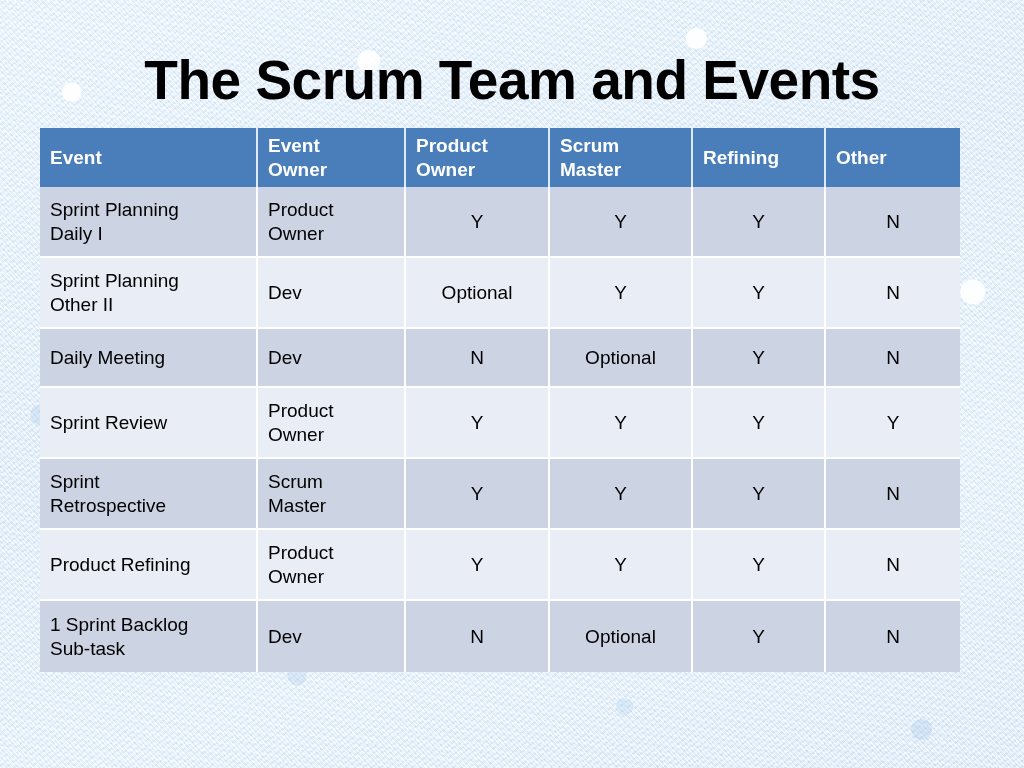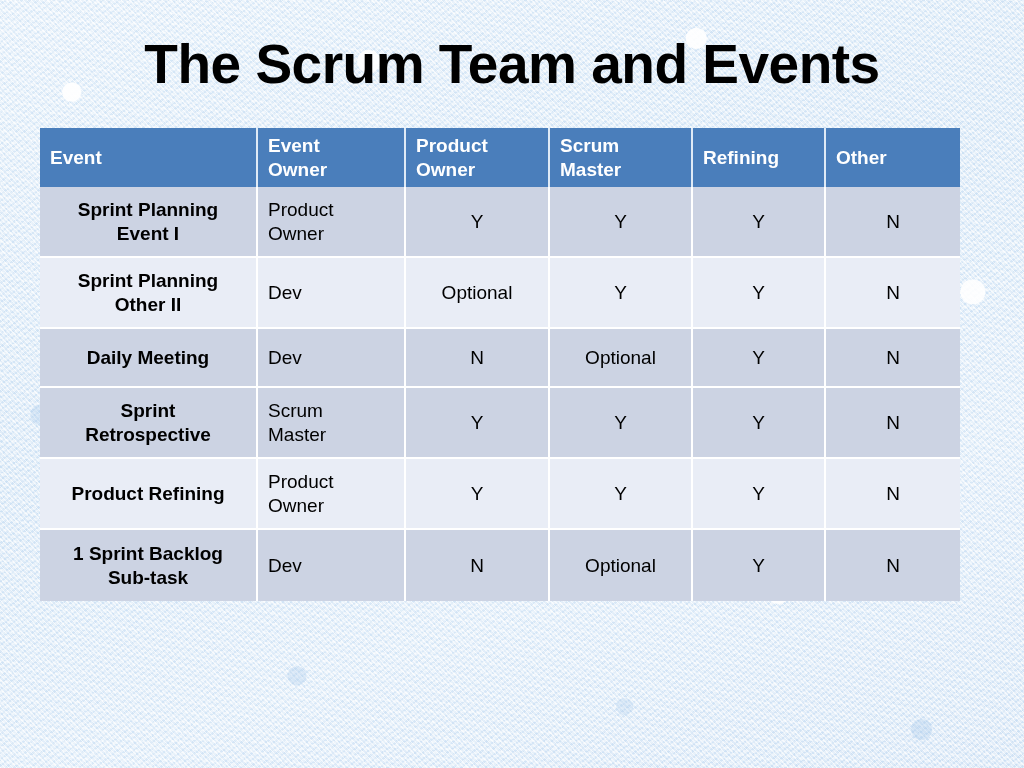--- a/index.html
+++ b/index.html
@@ -50,21 +50,21 @@
       repeating-linear-gradient(8deg,
         rgba(255,255,255,0.30) 0px, rgba(255,255,255,0.30) 2px,
         rgba(182,212,240,0.12) 2px, rgba(182,212,240,0.12) 5px),
       linear-gradient(160deg, #eef5fc 0%, #dfecf8 42%, #e9f2fb 70%, #dde9f7 100%);
   }
 
   
   #title {
     position: absolute;
     left: 40px;
-    top: 24px;
+    top: 40px;
     width: 944px;
     height: 80px;
     line-height: 80px;
     text-align: center;
     font-size: 55px;
     font-weight: bold;
     color: #000000;
     letter-spacing: -0.5px;
     white-space: nowrap;
     font-family: "Liberation Sans", sans-serif;
@@ -110,22 +110,22 @@
     padding: 6px 10px;
     box-sizing: border-box;
     border-right: 2px solid #ffffff;
     border-bottom: 2px solid #ffffff;
     line-height: 1.25;
   }
   #scrum-table td:last-child { border-right: none; }
   #scrum-table tr:last-child td { border-bottom: none; }
 
   #scrum-table td.evt {
-    font-weight: bold;
-    text-align: center;
+    font-weight: normal;
+    text-align: left;
   }
   #scrum-table td.owner {
     font-weight: normal;
     text-align: left;
   }
   #scrum-table td.val {
     font-weight: normal;
     text-align: center;
   }
 
@@ -174,21 +174,21 @@
         <th>
           <span>Other</span>
         </th>
       </tr>
     </thead>
     <tbody>
 
       <tr class="band-dark row-tall">
         <td class="evt">
           <span>Sprint Planning</span><br>
-          <span>Event I</span>
+          <span>Daily I</span>
         </td>
         <td class="owner">
           <span>Product</span><br>
           <span>Owner</span>
         </td>
         <td class="val">Y</td>
         <td class="val">Y</td>
         <td class="val">Y</td>
         <td class="val">N</td>
       </tr>
@@ -213,20 +213,33 @@
         </td>
         <td class="owner">
           <span>Dev</span>
         </td>
         <td class="val">N</td>
         <td class="val">Optional</td>
         <td class="val">Y</td>
         <td class="val">N</td>
       </tr>
 
+      <tr class="band-light row-tall">
+        <td class="evt">
+          <span>Sprint Review</span>
+        </td>
+        <td class="owner">
+          <span>Product</span><br>
+          <span>Owner</span>
+        </td>
+        <td class="val">Y</td>
+        <td class="val">Y</td>
+        <td class="val">Y</td>
+        <td class="val">Y</td>
+      </tr>
 
       <tr class="band-dark row-tall">
         <td class="evt">
           <span>Sprint</span><br>
           <span>Retrospective</span>
         </td>
         <td class="owner">
           <span>Scrum</span><br>
           <span>Master</span>
         </td>

